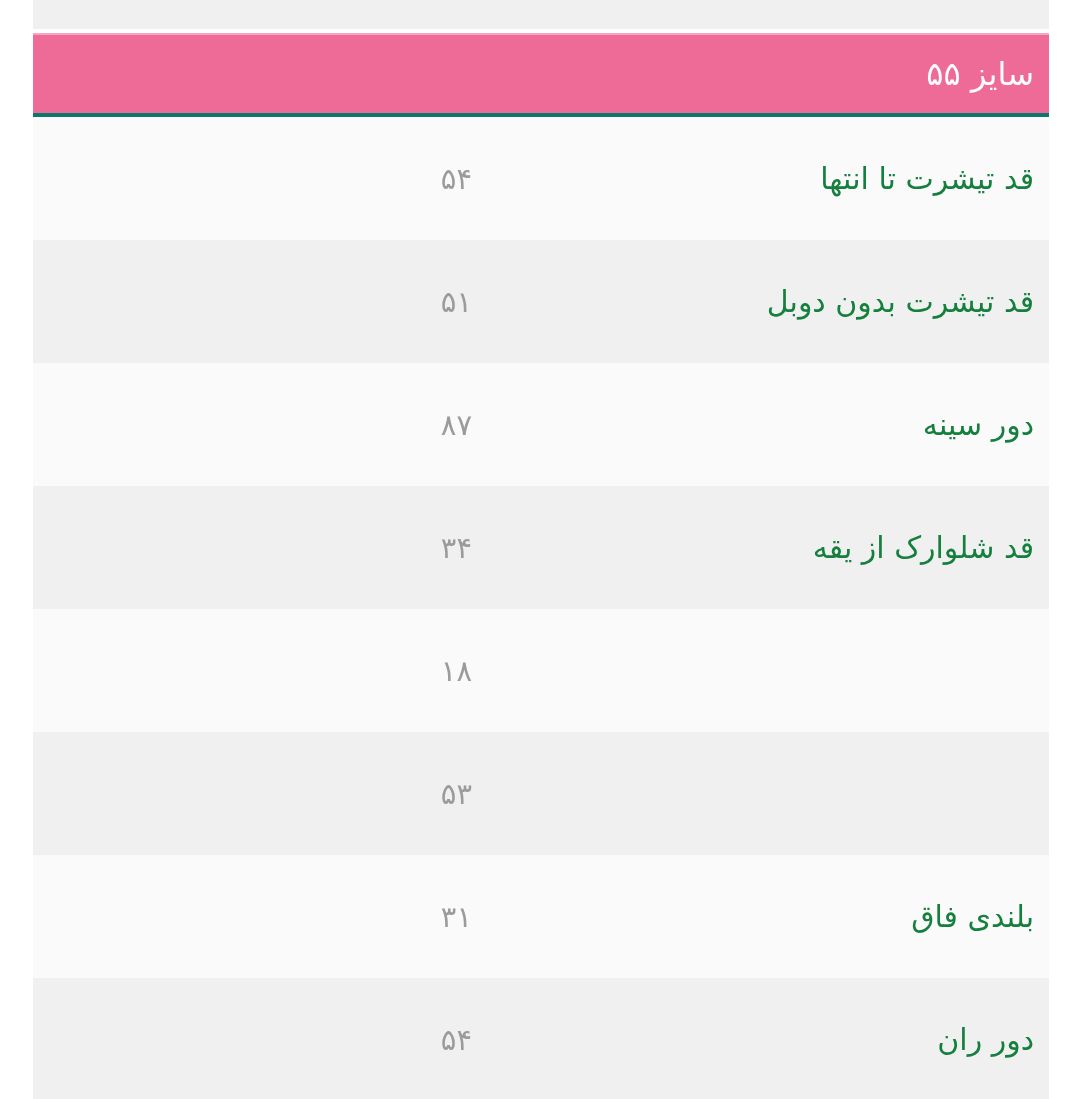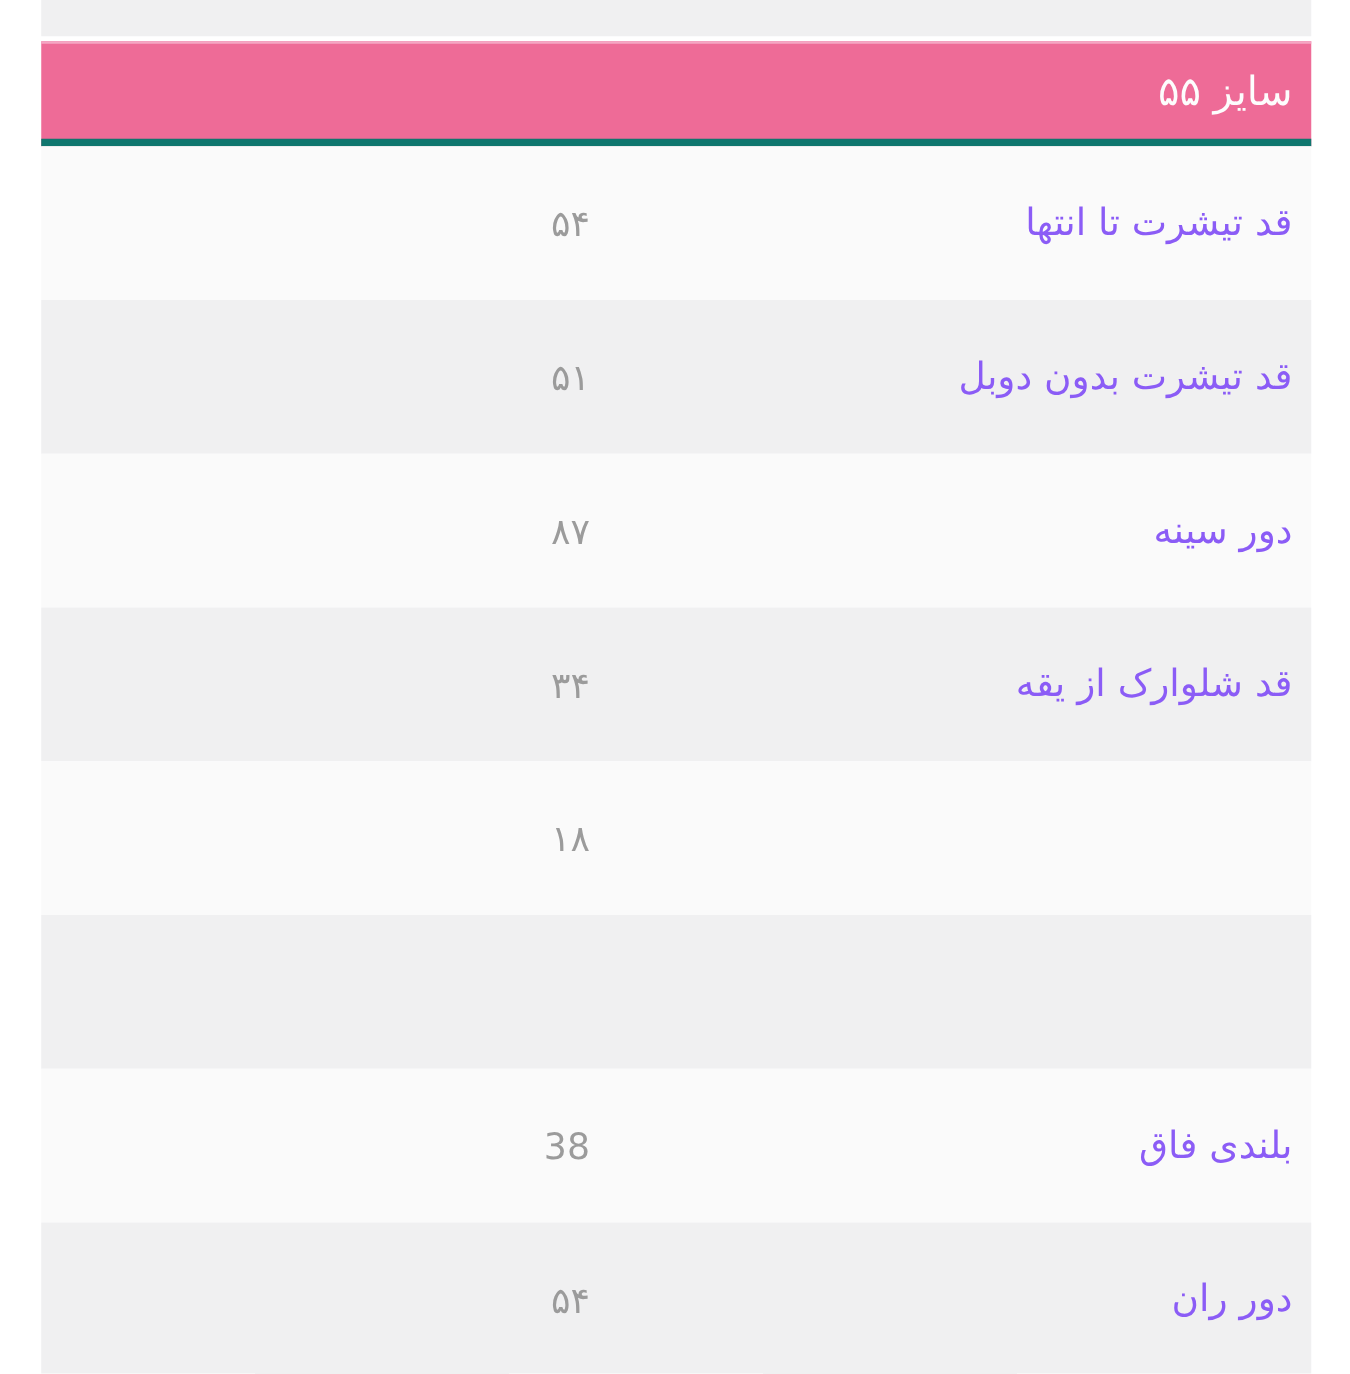--- a/index.html
+++ b/index.html
@@ -23,21 +23,21 @@
   }
   .prev-strip {
     height: 29px;
     background: #f0f0f1;
     margin-bottom: 4px;
   }
   .size-header {
     height: 84px;
     background: #ee6b97;
     border-top: 2px solid #f5a6c3;
-    border-bottom: 6px solid #0f766e;
+    border-bottom: 4px solid #0f766e;
     display: flex;
     align-items: center;
     direction: rtl;
     padding: 0 15px;
     color: #fdfdfd;
     font-size: 32px;
   }
   .rows { direction: rtl; }
   .row {
     position: relative;
@@ -46,21 +46,21 @@
   }
   .row.odd  { background: #fafafa; }
   .row.even { background: #f0f0f1; }
   .row .label {
     position: absolute;
     right: 15px;
     top: 0;
     height: 100%;
     display: flex;
     align-items: center;
-    color: #8b5cf6;
+    color: #15803d;
     font-size: 30px;
     white-space: nowrap;
   }
   .row .value {
     position: absolute;
     left: 0;
     top: 0;
     height: 100%;
     width: 439px; 
     display: flex;
@@ -102,25 +102,26 @@
   <div class="row even">
     <span class="label">قد شلوارک از یقه</span>
     <span class="value">۳۴</span>
   </div>
 
   <div class="row odd">
     <span class="value">۱۸</span>
   </div>
 
   <div class="row even">
+    <span class="value">۵۳</span>
   </div>
 
   <div class="row odd">
     <span class="label">بلندی فاق</span>
-    <span class="value">38</span>
+    <span class="value">۳۱</span>
   </div>
 
   <div class="row even">
     <span class="label">دور ران</span>
     <span class="value">۵۴</span>
   </div>
 </div>
 
 </div>
 

